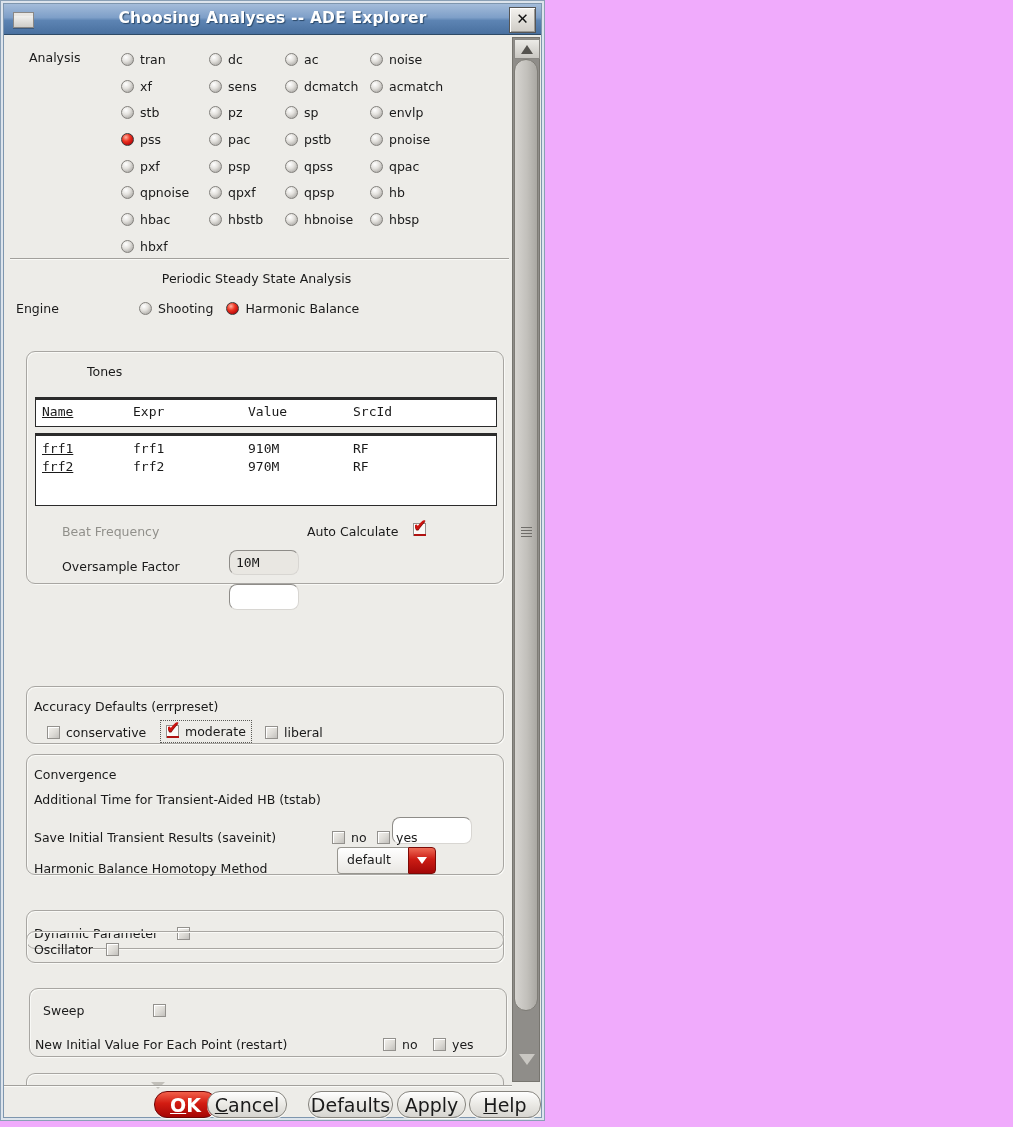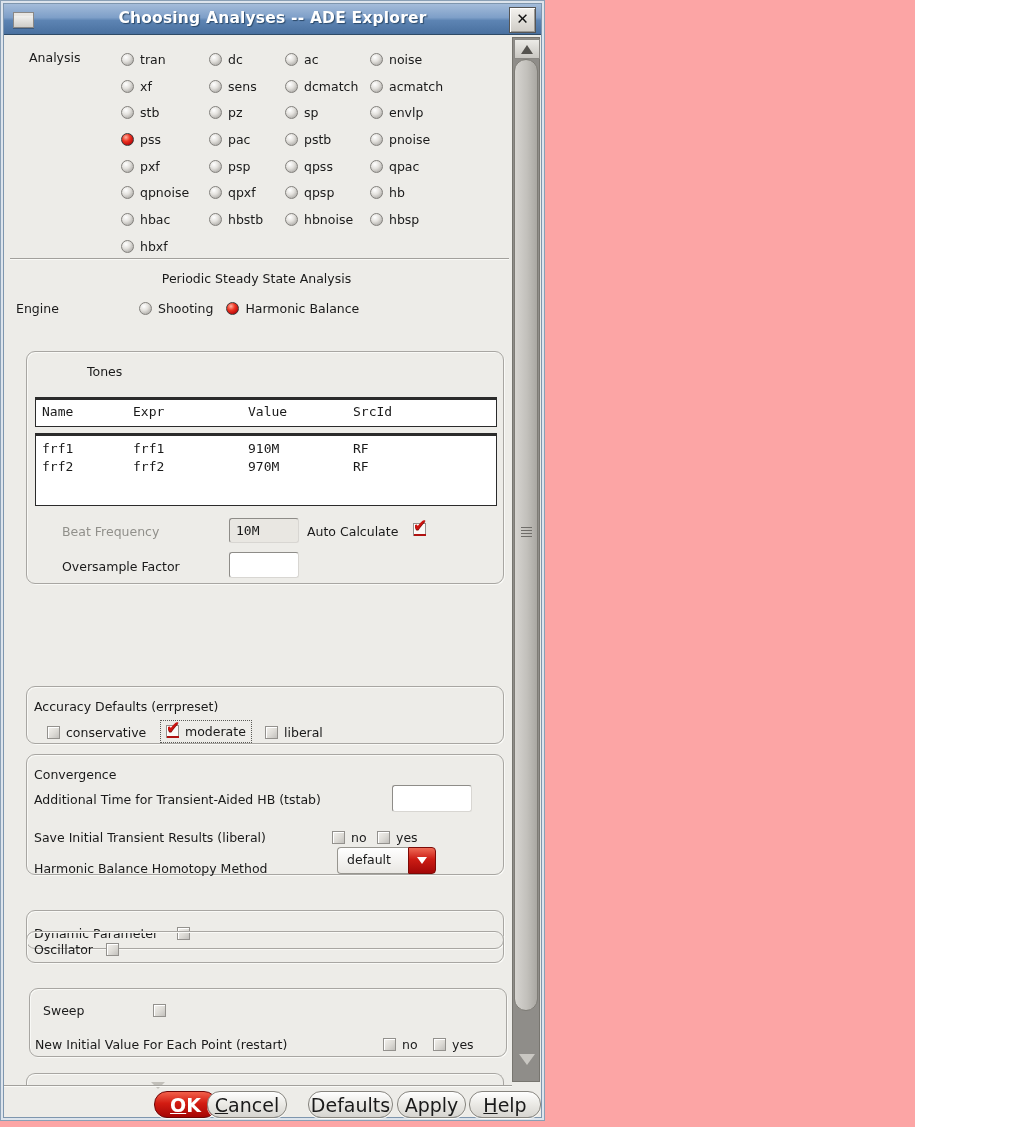--- a/index.html
+++ b/index.html
@@ -1,17 +1,17 @@
 <!DOCTYPE html>
 <html><head>
 <meta charset="utf-8">
 <style>
   html,body { margin:0; padding:0; background:#ffffff; }
-  #canvas { position:relative; width:915px; height:1127px; overflow:hidden;
-            font-family:"DejaVu Sans", sans-serif; font-size:12.5px; color:#1a1a1a; background:#fca5a5; }
+  #canvas { position:relative; width:1013px; height:1127px; overflow:hidden;
+            font-family:"DejaVu Sans", sans-serif; font-size:12.5px; color:#1a1a1a; background:#f0abfc; }
   #win { position:absolute; left:4px; top:4px; width:537px; height:1113px; background:#edece8;
          box-shadow: 0 0 0 1px #7e96ae, 0 0 0 3px #dde4ec, 0 0 0 4px #8aa0b6; }
 
   
   .titlebar { position:absolute; left:0; top:0; width:537px; height:30px;
     background:linear-gradient(#a4bcda 0%, #7e9fc8 45%, #5d84b3 55%, #49709f 100%);
     border-bottom:1px solid #2e4a66; }
   .win-icon { position:absolute; left:9px; top:8px; width:19px; height:14px;
     background:linear-gradient(#fafaf8,#cfcdc8); border:1px solid #8a8886;
     box-shadow: inset 0 3px 0 #e8e6e2, 0 1px 0 rgba(0,0,0,.25); }
@@ -35,35 +35,35 @@
   .ritem { display:flex; align-items:center; gap:6px; cursor:default; }
   .rlab { white-space:nowrap; }
   .cb { position:relative; display:inline-block; width:13px; height:13px; flex:0 0 13px; box-sizing:border-box;
     background:linear-gradient(135deg,#f4f2ee 0%, #dddbd6 55%, #c2c0bc 100%);
     border:1px solid #93918d; box-shadow: inset 1px 1px 0 #ffffff; }
   .cb[data-checked="true"] { background:#faf9f6; }
   .cb[data-checked="true"]::after { content:"✔"; position:absolute; left:-1px; top:-9px;
     font-size:17px; font-weight:bold; color:#cc1510; text-shadow:0 1px 0 #7e0a08; }
   .cb[data-checked="true"]::before { content:""; position:absolute; left:0; bottom:-1px; width:12px; height:2px; background:#b01210; }
   .field { position:absolute; box-sizing:border-box; background:#ffffff;
-    border:1px solid; border-color:#8e8c88 #d8d6d2 #d8d6d2 #8e8c88; border-radius:3px;
-    font-family:"DejaVu Sans Mono", monospace; font-size:13px; color:#1a1a1a; padding:2px 6px; }
+    border:1px solid; border-color:#8e8c88 #d8d6d2 #d8d6d2 #8e8c88; border-radius:8px;
+    font-family:"DejaVu Sans Mono", monospace; font-size:13px; color:#1a1a1a; padding:2px 6px;margin-top:32px; }
   .field:disabled, .field.disabled { background:#e9e7e2; color:#1a1a1a; }
   .group { position:absolute; box-sizing:border-box; border:1px solid #a8a6a2; border-radius:9px;
     box-shadow: inset 1px 1px 0 #f9f9f6, 1px 1px 0 #f9f9f6; }
   .sep { position:absolute; height:0; border-top:1px solid #a2a09c; border-bottom:1px solid #fafaf7; }
 
   
   .tbl-head { position:absolute; box-sizing:border-box; background:#ffffff;
     border:1px solid #2b2b2b; border-top-width:3px; }
   .tbl-list { position:absolute; box-sizing:border-box; background:#ffffff;
     border:1px solid #2b2b2b; border-top-width:3px; }
   .trow { display:flex; font-family:"DejaVu Sans Mono", monospace; font-size:13px; line-height:18px; }
   .trow span { display:inline-block; white-space:nowrap; }
-  .tc0 { width:97px; padding-left:6px; box-sizing:border-box; }
+  .tc0 { width:97px; padding-left:6px; box-sizing:border-box;text-decoration:underline; }
   .tc1 { width:115px; }
   .tc2 { width:105px; }
   .tc3 { width:110px; }
   .tbl-head .trow { line-height:24px; }
 
   
   .dd { position:absolute; display:flex; height:27px; box-sizing:border-box; cursor:pointer; }
   .dd-text { flex:1; background:linear-gradient(#ffffff,#e9e7e3); border:1px solid #97958f; border-right:none;
     border-radius:4px 0 0 4px; padding:4px 0 0 9px; font-size:12.5px; }
   .dd-btn { width:26px; background:linear-gradient(#ee6a55 0%, #cc1c14 45%, #a30808 100%);
@@ -300,21 +300,21 @@
     <label class="acc-item" style="left:238px; top:38px;">
       <span class="cb" data-checked="false"></span>
       <span>liberal</span>
     </label>
   </div>
 
   <div class="group" style="left:22px; top:750px; width:478px; height:121px;">
     <div class="lbl" style="left:7px; top:12px;">Convergence</div>
     <div class="lbl" style="left:7px; top:37px;">Additional Time for Transient-Aided HB (tstab)</div>
     <input class="field" style="left: 365px; top: 30px; width: 80px; height: 27px;" value="">
-    <div class="lbl" style="left:7px; top:75px;">Save Initial Transient Results (liberal)</div>
+    <div class="lbl" style="left:7px; top:75px;">Save Initial Transient Results (saveinit)</div>
     <label class="acc-item" style="left:305px; top:75px;">
       <span class="cb" data-checked="false"></span>
       <span>no</span>
     </label>
     <label class="acc-item" style="left:350px; top:75px;">
       <span class="cb" data-checked="false"></span>
       <span>yes</span>
     </label>
     <div class="lbl" style="left:7px; top:106px;">Harmonic Balance Homotopy Method</div>
     <div class="dd" style="left:310px; top:92px; width:99px;">

